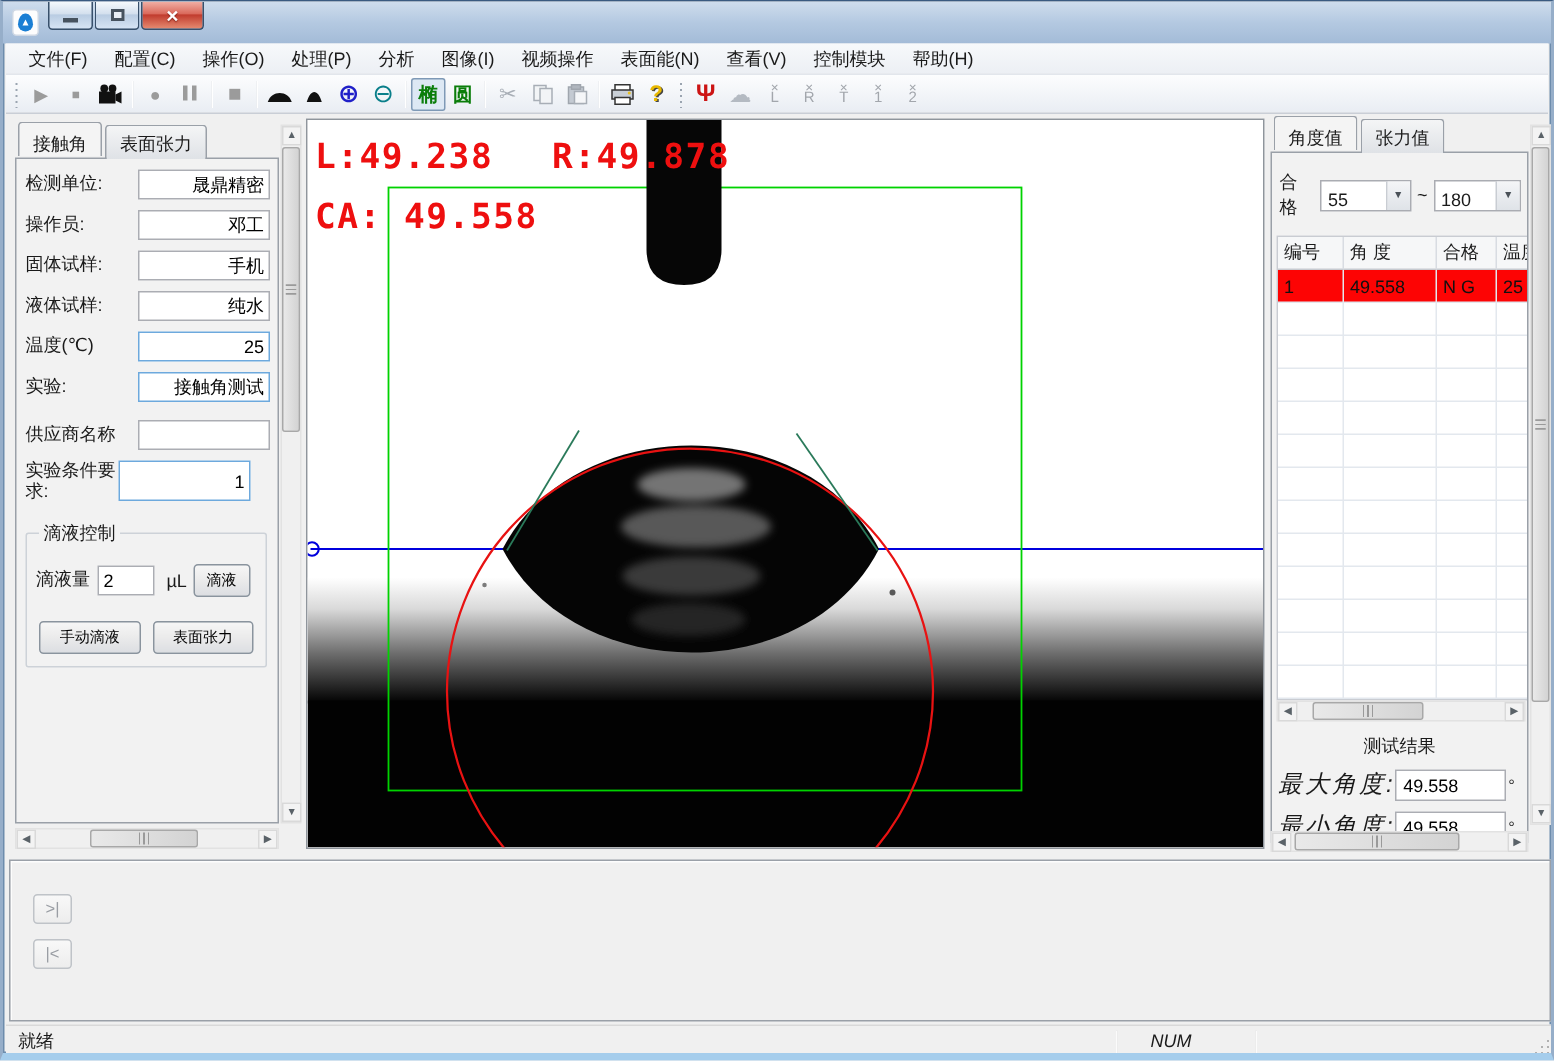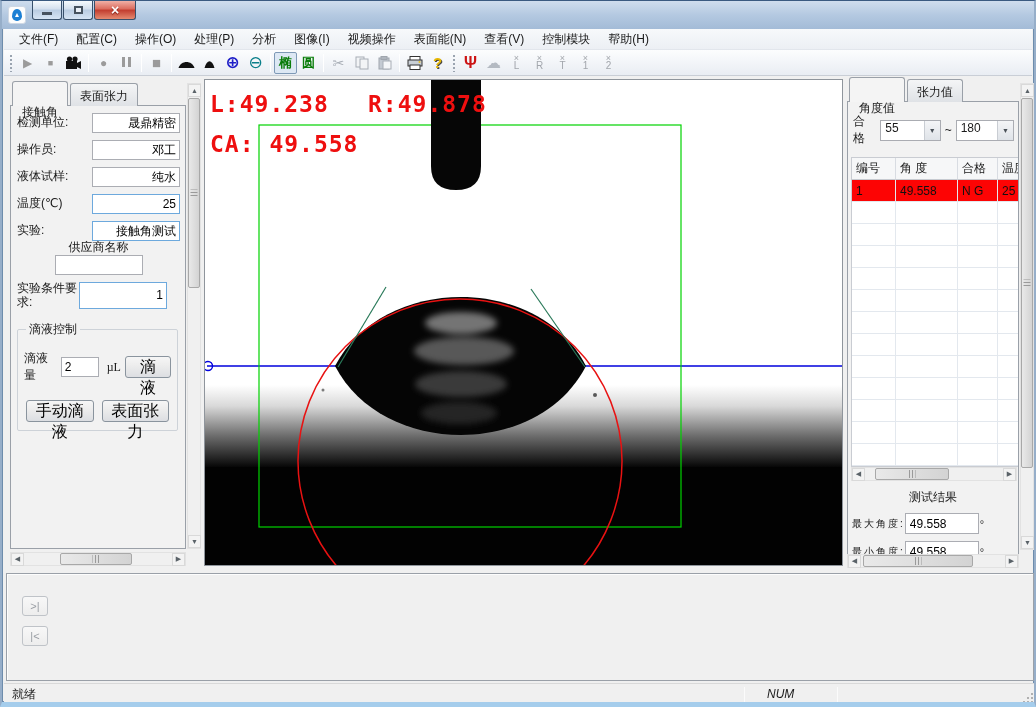--- a/index.html
+++ b/index.html
@@ -76,37 +76,37 @@
   .ic-cloud{ color:#b4bac2; font-size:15px; }
   .clear-btn{ display:flex; flex-direction:column; align-items:center; line-height:1; color:#a2a6ac;}
   .clear-btn .x{ font-size:9px; height:7px;}
   .clear-btn .ltr{ font-size:10px; }
 
   
   .panel-tabs{ position:absolute; top:0; left:2px; display:flex; height:23px; z-index:2;}
   .tab{ padding:4px 9px 2px; border:1px solid #9aa0a8; border-bottom:none;
     background:linear-gradient(#f4f5f6,#dfe2e6); margin-right:2px;
     border-radius:3px 3px 0 0; cursor:default; font-size:12px;}
-  .tab.active{ background:#f4f4f4; position:relative; top:-2px; padding-top:22px; z-index:3;}
+  .tab.active{ background:#f4f4f4; position:relative; top:-2px; padding-top:6px; z-index:3;}
   .tabpage{ position:absolute; left:0; top:22px; border:1px solid #9aa0a8; background:#f2f2f2;}
 
   
   .left-panel{ position:absolute; left:8px; top:82px; width:191px; height:483px; }
   .lp-page{ right:15px; bottom:17px; overflow:hidden; }
   .frow{ display:flex; align-items:center; margin:7px 5px 0 6px; }
   .frow .flabel{ flex:1; font-size:12px; line-height:1.15; }
   .finput{ width:88px; height:20px; border:1px solid #abadb3; background:#fff;
     font-size:12px; text-align:right; padding:0 3px; font-family:inherit;}
   .finput.blue{ border-color:#6da9dd; }
   .finput.tall{ height:27px; }
   .dropgroup{ margin:12px 7px 0 6px; border:1px solid #cdd2d8; border-radius:2px;
     padding:4px 4px 8px; background:transparent;}
   .dropgroup legend{ font-size:12px; padding:0 3px; margin-left:4px;}
   .drop-row{ display:flex; align-items:center; margin:8px 2px 4px;}
-  .btn{ border:1px solid #8a949e; border-radius:3px; font-size:16px; height:22px;
+  .btn{ border:1px solid #8a949e; border-radius:3px; font-size:10px; height:22px;
     background:linear-gradient(#f6f6f6,#ececec 45%,#dcdee2); padding:0 8px; cursor:default;
     font-family:inherit;}
   .manual-row{ display:flex; justify-content:space-between; margin:16px 4px 0; gap:8px;}
   .manual-row .btn{ flex:1; }
 
   
   .vscroll{ position:absolute; width:14px; background:#f0f0f0; border:1px solid #e2e2e2;}
   .hscroll{ position:absolute; height:14px; background:#f0f0f0; border:1px solid #e2e2e2;
     display:flex; align-items:center;}
   .sb-arrow{ width:13px; height:13px; display:flex; align-items:center; justify-content:center;
@@ -123,35 +123,35 @@
 
   
   .image-area{ position:absolute; left:202px; top:78px; width:639px; height:487px;
     border:1px solid #8f959c; background:#fff; overflow:hidden;}
   .image-area svg{ display:block; }
 
   
   .right-panel{ position:absolute; left:845px; top:78px; width:187px; height:489px;}
   .rp-page{ right:15px; bottom:6px; overflow:hidden; background:#f2f2f2;}
   .filter-row{ display:flex; align-items:center; margin:11px 4px 0 5px; gap:4px;}
-  .combo{ display:flex; align-items:flex-start; border:1px solid #aaacb2; background:#fff;
+  .combo{ display:flex; align-items:flex-end; border:1px solid #aaacb2; background:#fff;
     height:21px; width:62px;}
   .combo .val{ flex:1; padding-left:4px; font-size:12px;}
   .combo .arrow{ width:16px; height:100%; display:flex; align-items:center; justify-content:center;
     font-size:7px; color:#4a5158; background:linear-gradient(#f4f5f7,#dfe3e8); border-left:1px solid #c9cdd3;}
   .grid{ margin:10px 0 0 3px; width:172px; border:1px solid #c9ccd2; background:#fff;}
   .trow{ display:flex; height:22px; }
   .trow > div{ border-right:1px solid #e3e8ee; border-bottom:1px solid #e3e8ee;
     display:flex; align-items:center; padding:0 4px; overflow:hidden; white-space:nowrap;}
   .thead > div{ background:#f6f7f8; border-right:1px solid #d8dce2; border-bottom:1px solid #c6cad0;}
   .c0{ width:44px;} .c1{ width:62px;} .c2{ width:40px;} .c3{ width:24px; border-right:none;}
   .trow.data > div{ background:#fd0404; color:#111; }
   .results-title{ text-align:center; margin-top:8px; font-size:12px;}
   .res-row{ display:flex; align-items:center; margin:7px 2px 0 4px;}
-  .res-row .rlabel{ letter-spacing:2px; font-size:10px; white-space:nowrap;}
+  .res-row .rlabel{ letter-spacing:2px; font-size:16px; white-space:nowrap;font-style:italic;}
   .res-input{ width:74px; height:21px; border:1px solid #abadb3; background:#fff;
     font-size:12px; padding:0 4px; font-family:inherit;}
   .deg{ font-size:11px; color:#333; margin-left:1px;}
 
   
   .bottom-panel{ position:absolute; left:4px; top:572px; width:1028px; height:108px;
     background:#f0f0f0; border:1px solid #9aa0a8; box-shadow:inset 1px 1px 0 #fdfdfd;}
   .nav-btn{ position:absolute; left:15px; width:26px; height:20px; border:1px solid #bfc3c8;
     border-radius:3px; background:linear-gradient(#f8f8f8,#ededed); color:#9a9ea4;
     font-size:11px; display:flex; align-items:center; justify-content:center; cursor:default;}
@@ -332,46 +332,50 @@
     <div class="tabpage lp-page">
       <div class="frow">
           <span class="flabel">检测单位:</span>
           <input class="finput" value="晟鼎精密" style="">
         </div>
       <div class="frow">
           <span class="flabel">操作员:</span>
           <input class="finput" value="邓工" style="">
         </div>
       <div class="frow">
+          <span class="flabel">固体试样:</span>
+          <input class="finput" value="手机" style="">
+        </div>
+      <div class="frow">
           <span class="flabel">液体试样:</span>
           <input class="finput" value="纯水" style="">
         </div>
       <div class="frow">
           <span class="flabel">温度(℃)</span>
           <input class="finput blue" value="25" style="">
         </div>
       <div class="frow">
           <span class="flabel">实验:</span>
           <input class="finput blue" value="接触角测试" style="">
         </div>
-      <div class="frow" style="margin-top:0;flex-direction:column;">
+      <div class="frow" style="margin-top:12px;">
           <span class="flabel">供应商名称</span>
           <input class="finput" value="" style="">
         </div>
       <div class="frow">
           <span class="flabel" style="max-width:62px;">实验条件要求:</span>
           <input class="finput blue tall" style="align-self: flex-start;" value="1">
         </div>
 
       <fieldset class="dropgroup">
         <legend>滴液控制</legend>
         <div class="drop-row">
           <span>滴液量</span>
           <input class="finput" style="width: 38px; text-align: left; margin-left: 5px;" value="2">
-          <span style="margin:0 4px 0 8px;font-family:Liberation Serif, serif;">µL</span>
+          <span style="margin:0 4px 0 8px;">µL</span>
           <button class="btn">滴液</button>
         </div>
         <div class="manual-row">
           <button class="btn">手动滴液</button>
           <button class="btn">表面张力</button>
         </div>
       </fieldset>
     </div>
     <div class="vscroll" style="right:0; top:0; bottom:17px;">
       <div class="sb-arrow" style="position:absolute; top:0;">▲</div>

